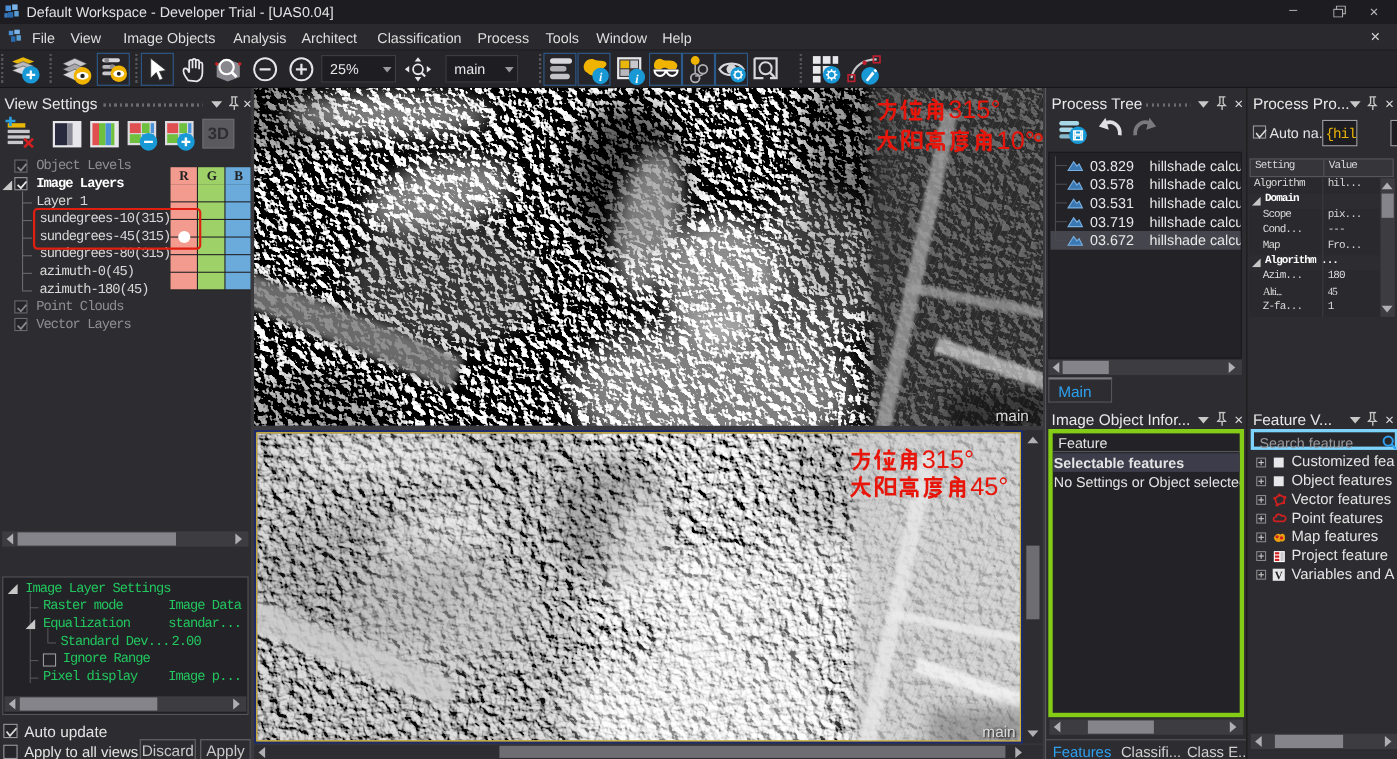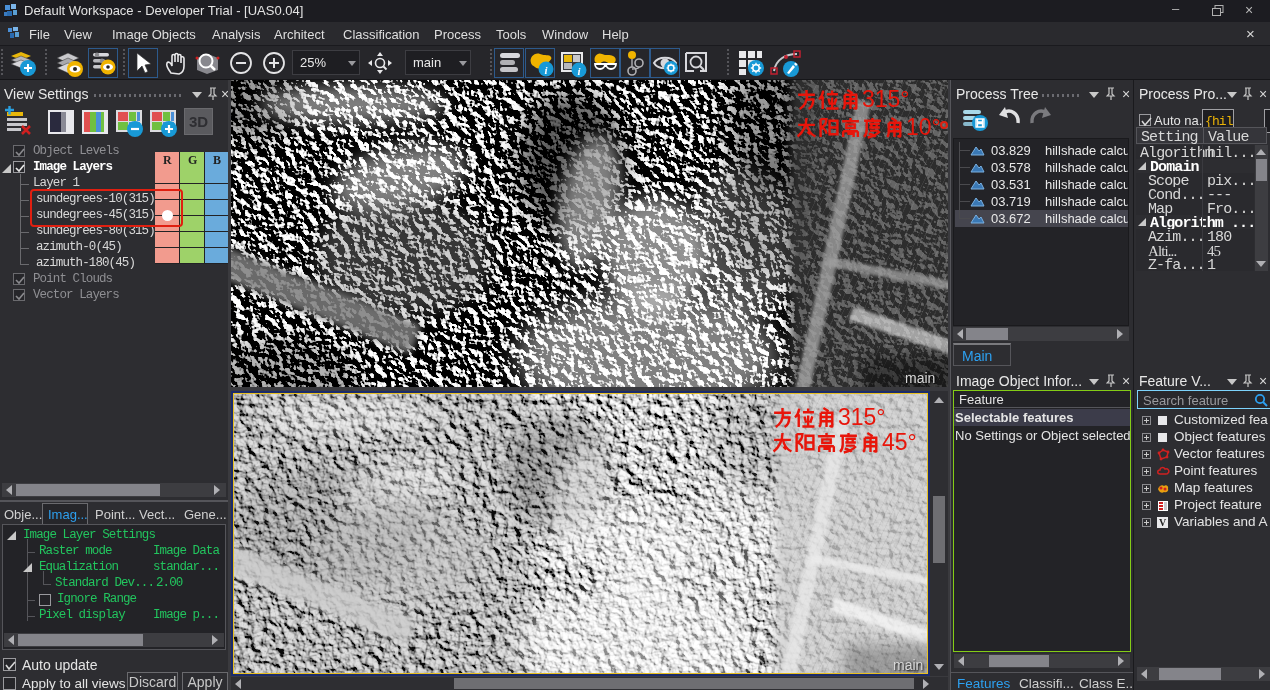--- a/index.html
+++ b/index.html
@@ -340,28 +340,20 @@
       <span class="abs" style="left:33px;top:0;color:#8f8f93">Vector Layers</span>
     </div>
     <div class="abs" style="left:30px;top:45px;width:153px;height:38px;border:2px solid #e01f10;border-radius:4px"></div>
   </div>
 
   <div class="sbtrack" style="left:2px;top:403px;width:224px;height:14px"></div>
   <div class="arrL" style="left:6px;top:405px"></div>
       <div class="arrR" style="left:214px;top:405px"></div>
   <div class="sbthumb" style="left:16px;top:404px;width:144px;height:12px"></div>
 
-  <div class="abs" style="left:0;top:420px;width:228px;height:24px;border-top:2px solid #55555a;font-size:13px;color:#d0d0d0">
-    <span class="abs" style="left:4px;top:5px">Obje...</span>
-    <div class="abs" style="left:42px;top:1px;width:46px;height:23px;border:1px solid #6a6a6e;border-bottom:none;background:#26262a"></div>
-    <span class="abs" style="left:48px;top:5px;color:#2da0f0">Imag...</span>
-    <span class="abs" style="left:95px;top:5px">Point...</span>
-    <span class="abs" style="left:139px;top:5px">Vect...</span>
-    <span class="abs" style="left:184px;top:5px">Gene...</span>
-  </div>
 
   <div class="abs mono" style="left:2px;top:444px;width:224px;height:126px;background:#232327;border:1px solid #55555a;font-size:12.5px;color:#22c55e">
     <div class="abs" style="left:4px;top:5px"><svg width="10" height="9">
             <path d="M9 0 v9 h-9 z" fill="#c8c8c8"></path>
           </svg></div>
     <span class="abs" style="left:20px;top:3px">Image Layer Settings</span>
     <div class="abs" style="left:24px;top:14px;width:1px;height:82px;background:#55555a"></div>
     <div class="abs" style="left:24px;top:27px;width:8px;height:1px;background:#55555a"></div>
     <span class="abs" style="left:36px;top:19px">Raster mode</span>
         <span class="abs" style="left:150px;top:19px">Image Data</span>
@@ -601,21 +593,21 @@
   </div>
   <div class="cb" style="left:5px;top:34px;background:#2d2d31"></div>
       <svg class="abs" style="left:7px;top:36px" width="11" height="11">
         <path d="M1 5 l3 4 l6 -7" stroke="#d8d8d8" stroke-width="1.5" fill="none"></path>
       </svg>
   <span class="abs" style="left:20px;top:33px;font-size:13px;color:#e4e4e4">Auto na...</span>
   <div class="abs" style="left:68px;top:29px;width:32px;height:24px;background:#1e1e22;border:1px solid #a0a0a4;color:#eab308">
         <span class="abs mono" style="left:2px;top:4px;font-size:13px">{hil</span>
       </div>
   <div class="abs" style="left:130px;top:29px;width:7px;height:24px;background:#1e1e22;border:1px solid #a0a0a4"></div>
-  <div class="abs mono" id="ppgrid" style="left:2px;top:47px;width:133px;height:155px;font-size:15px;color:#d8d8d8">
+  <div class="abs mono" id="ppgrid" style="left:2px;top:64px;width:133px;height:155px;font-size:10px;color:#d8d8d8">
         <div class="abs" style="left:0;top:0;width:131px;height:17px;background:#35353a;border:1px solid #55555a">
           <span class="abs" style="left:4px;top:1px">Setting</span>
           <span class="abs" style="left:71px;top:1px">Value</span>
           <div class="abs" style="left:66px;top:0;width:1px;height:15px;background:#55555a"></div>
         </div>
         <div class="abs" style="left:0;top:18px;width:118px;height:14px;background:#2a2a2e;">
           <span class="abs" style="left:4px;top:0">Algorithm</span>
           <span class="abs" style="left:71px;top:0">hil...</span>
         </div>
         <div class="abs" style="left:0;top:32px;width:118px;height:14px;font-weight:bold;color:#fff;">
@@ -663,21 +655,21 @@
 </div>
 <div class="abs" id="imgobjinfo" style="left:950px;top:368px;width:182px;height:322px;background:#2d2d31;border-left:1px solid #56565b">
   <div class="ptitle" style="left:3px;top:3px;width:176px;background:#2d2d31">
         <span class="abs" style="left:2px;top:2px;font-size:14px">Image Object Infor...</span>
     <div class="tri-d" style="left:135px;top:8px"></div>
     <svg class="abs" style="left:152px;top:3px" width="10" height="14">
           <path d="M2 1 h6 M3 1 v6 M6 1 v6 l2 2 h-7 l2 -2 v-6 M5 9 v4" stroke="#c8c8c8" stroke-width="1.2" fill="none"></path>
         </svg>
     <span class="xbtn" style="left:168px;top:3px">×</span>
   </div>
-  <div class="abs" style="left:2px;top:22px;width:178px;height:262px;background:#232327;border:1px solid #84cc16;font-size:13px;color:#e4e4e4;overflow:hidden">
+  <div class="abs" style="left:2px;top:22px;width:178px;height:262px;background:#232327;border:4px solid #84cc16;font-size:13px;color:#e4e4e4;overflow:hidden">
     <div class="abs" style="left:0;top:0;width:178px;height:17px;border-bottom:1px solid #55555a">
           <span class="abs" style="left:5px;top:1px">Feature</span>
         </div>
     <div class="abs" style="left:0;top:18px;width:178px;height:17px;background:#3c3c4a">
           <span class="abs" style="left:1px;top:1px;font-weight:bold">Selectable features</span>
         </div>
     <span class="abs" style="left:1px;top:37px">No Settings or Object selected</span>
   </div>
   <div class="sbtrack" style="left:3px;top:286px;width:176px;height:14px"></div>
   <div class="arrL" style="left:7px;top:288px"></div>
@@ -691,21 +683,21 @@
 </div>
 <div class="abs" id="featview" style="left:1133px;top:368px;width:137px;height:322px;background:#2d2d31;border-left:1px solid #1a1a1d;overflow:hidden">
   <div class="ptitle" style="left:3px;top:3px;width:132px;background:#2d2d31">
         <span class="abs" style="left:2px;top:2px;font-size:14px">Feature V...</span>
     <div class="tri-d" style="left:90px;top:8px"></div>
     <svg class="abs" style="left:106px;top:3px" width="10" height="14">
           <path d="M2 1 h6 M3 1 v6 M6 1 v6 l2 2 h-7 l2 -2 v-6 M5 9 v4" stroke="#c8c8c8" stroke-width="1.2" fill="none"></path>
         </svg>
     <span class="xbtn" style="left:122px;top:3px">×</span>
   </div>
-  <div class="abs" style="left:3px;top:22px;width:134px;height:19px;background:#28282c;border:1px solid #7dd3fc">
+  <div class="abs" style="left:3px;top:22px;width:134px;height:19px;background:#28282c;border:3px solid #7dd3fc">
     <span class="abs" style="left:5px;top:2px;font-size:13px;color:#9a9a9e">Search feature</span>
     <svg class="abs" style="left:116px;top:2px" width="15" height="15">
           <circle cx="6" cy="6" r="4.2" fill="none" stroke="#2da0f0" stroke-width="1.8"></circle>
           <path d="M9 9 L13 13" stroke="#2da0f0" stroke-width="2"></path>
         </svg>
   </div>
   <div class="abs" id="fvlist" style="left:0;top:44px;width:137px;height:240px;font-size:13.5px;color:#e4e4e4;overflow:hidden">
         <div class="abs" style="left:0;top:0px;width:137px;height:17px">
           <div class="abs" style="left:8px;top:4px;width:9px;height:9px;border:1px solid #8a8a8e;background:#2d2d31">
             <div class="abs" style="left:1px;top:3px;width:5px;height:1px;background:#c8c8c8"></div>

